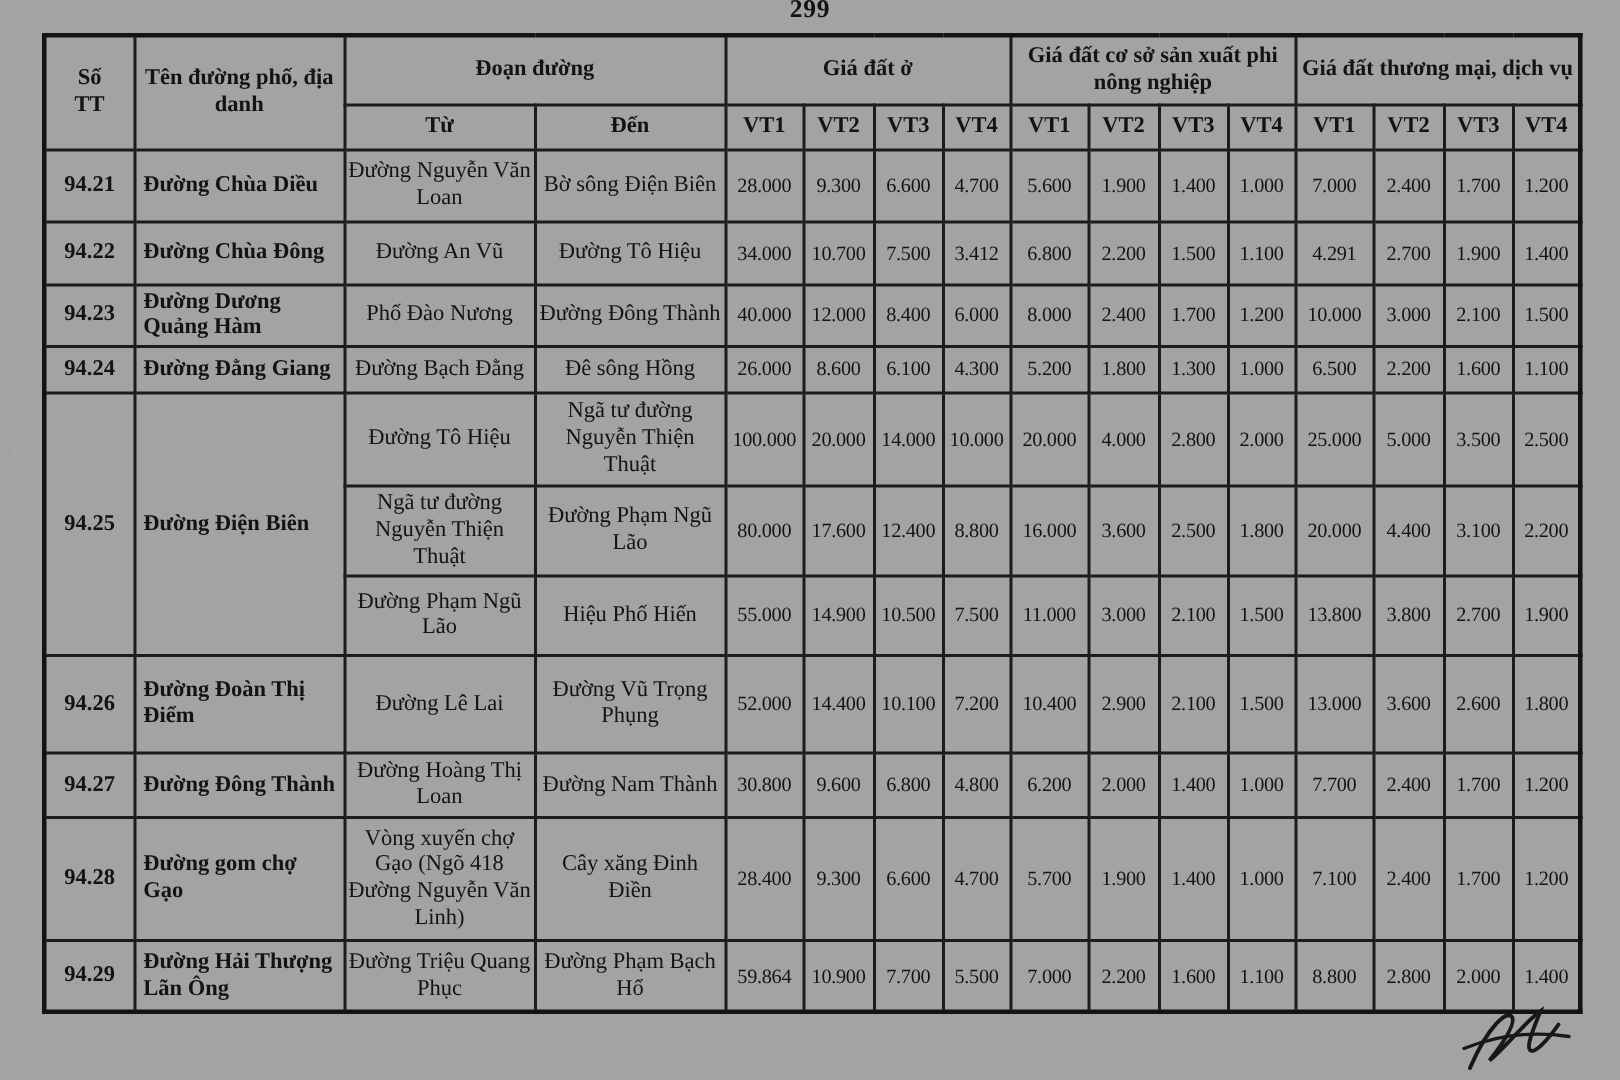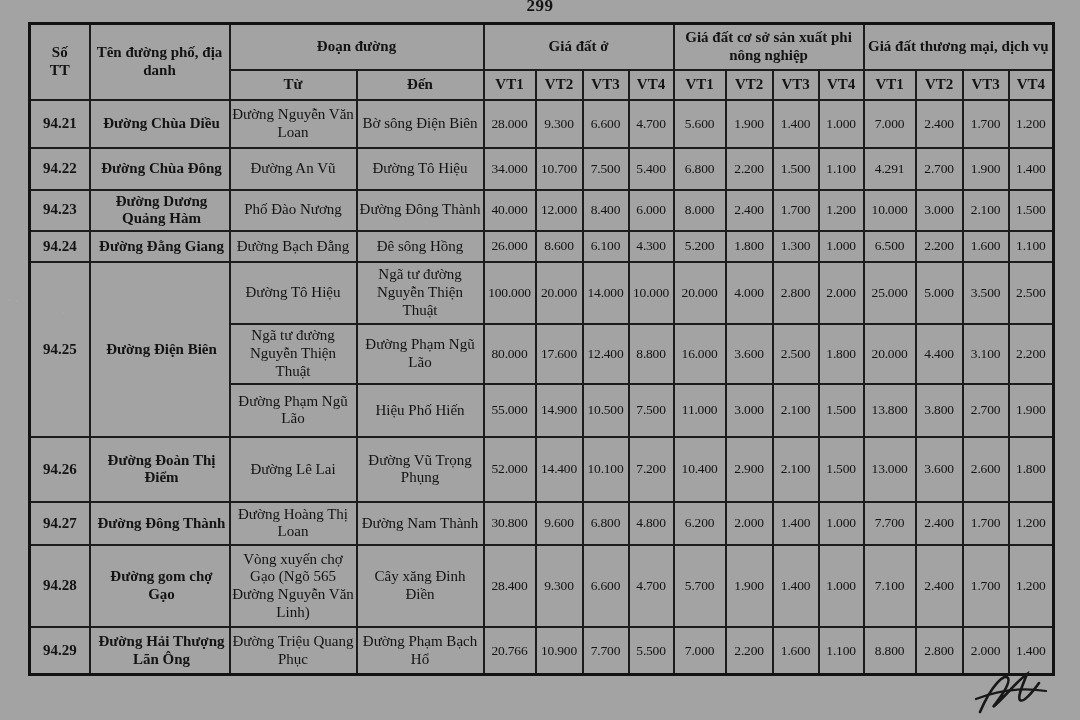--- a/index.html
+++ b/index.html
@@ -18,21 +18,21 @@
     border:3px solid #131313;
   }
   .price-table th, .price-table td{
     border:2px solid #1c1c1c;
     vertical-align:middle; text-align:center;
     padding:2px 1px; line-height:1.18; overflow:hidden;
   }
   .price-table th{ font-size:15px; font-weight:700; }
   th.pre{ white-space:pre-line; }
   td.stt{ font-weight:700; font-size:15px; }
-  td.name{ font-weight:700; font-size:15px; text-align:center; padding-left:5px; }
+  td.name{ font-weight:700; font-size:15px; text-align:left; padding-left:5px; }
   td.seg{ font-size:15px; }
   td.num{ font-size:13.5px; letter-spacing:-0.2px; white-space:nowrap; }
   .signature{ position:absolute; left:972px; top:670px; width:80px; height:48px; }
   .speck{ position:absolute; background:#a9a9a9; border-radius:50%; }
 </style>
 </head>
 <body>
 
 <div class="page">
 
@@ -104,21 +104,21 @@
           <td class="num">1.200</td>
         </tr>
         <tr style="height: 42px;">
           <td class="stt" rowspan="1">94.22</td>
           <td class="name" rowspan="1">Đường Chùa Đông</td>
           <td class="seg">Đường An Vũ</td>
           <td class="seg">Đường Tô Hiệu</td>
           <td class="num">34.000</td>
           <td class="num">10.700</td>
           <td class="num">7.500</td>
-          <td class="num">5.400</td>
+          <td class="num">3.412</td>
           <td class="num">6.800</td>
           <td class="num">2.200</td>
           <td class="num">1.500</td>
           <td class="num">1.100</td>
           <td class="num">4.291</td>
           <td class="num">2.700</td>
           <td class="num">1.900</td>
           <td class="num">1.400</td>
         </tr>
         <tr style="height: 30px;">
@@ -239,41 +239,41 @@
           <td class="num">1.400</td>
           <td class="num">1.000</td>
           <td class="num">7.700</td>
           <td class="num">2.400</td>
           <td class="num">1.700</td>
           <td class="num">1.200</td>
         </tr>
         <tr style="height: 82px;">
           <td class="stt" rowspan="1">94.28</td>
           <td class="name" rowspan="1">Đường gom chợ Gạo</td>
-          <td class="seg">Vòng xuyến chợ Gạo (Ngõ 565 Đường Nguyễn Văn Linh)</td>
+          <td class="seg">Vòng xuyến chợ Gạo (Ngõ 418 Đường Nguyễn Văn Linh)</td>
           <td class="seg">Cây xăng Đinh Điền</td>
           <td class="num">28.400</td>
           <td class="num">9.300</td>
           <td class="num">6.600</td>
           <td class="num">4.700</td>
           <td class="num">5.700</td>
           <td class="num">1.900</td>
           <td class="num">1.400</td>
           <td class="num">1.000</td>
           <td class="num">7.100</td>
           <td class="num">2.400</td>
           <td class="num">1.700</td>
           <td class="num">1.200</td>
         </tr>
         <tr style="height: 48px;">
           <td class="stt" rowspan="1">94.29</td>
           <td class="name" rowspan="1">Đường Hải Thượng Lãn Ông</td>
           <td class="seg">Đường Triệu Quang Phục</td>
           <td class="seg">Đường Phạm Bạch Hổ</td>
-          <td class="num">20.766</td>
+          <td class="num">59.864</td>
           <td class="num">10.900</td>
           <td class="num">7.700</td>
           <td class="num">5.500</td>
           <td class="num">7.000</td>
           <td class="num">2.200</td>
           <td class="num">1.600</td>
           <td class="num">1.100</td>
           <td class="num">8.800</td>
           <td class="num">2.800</td>
           <td class="num">2.000</td>

